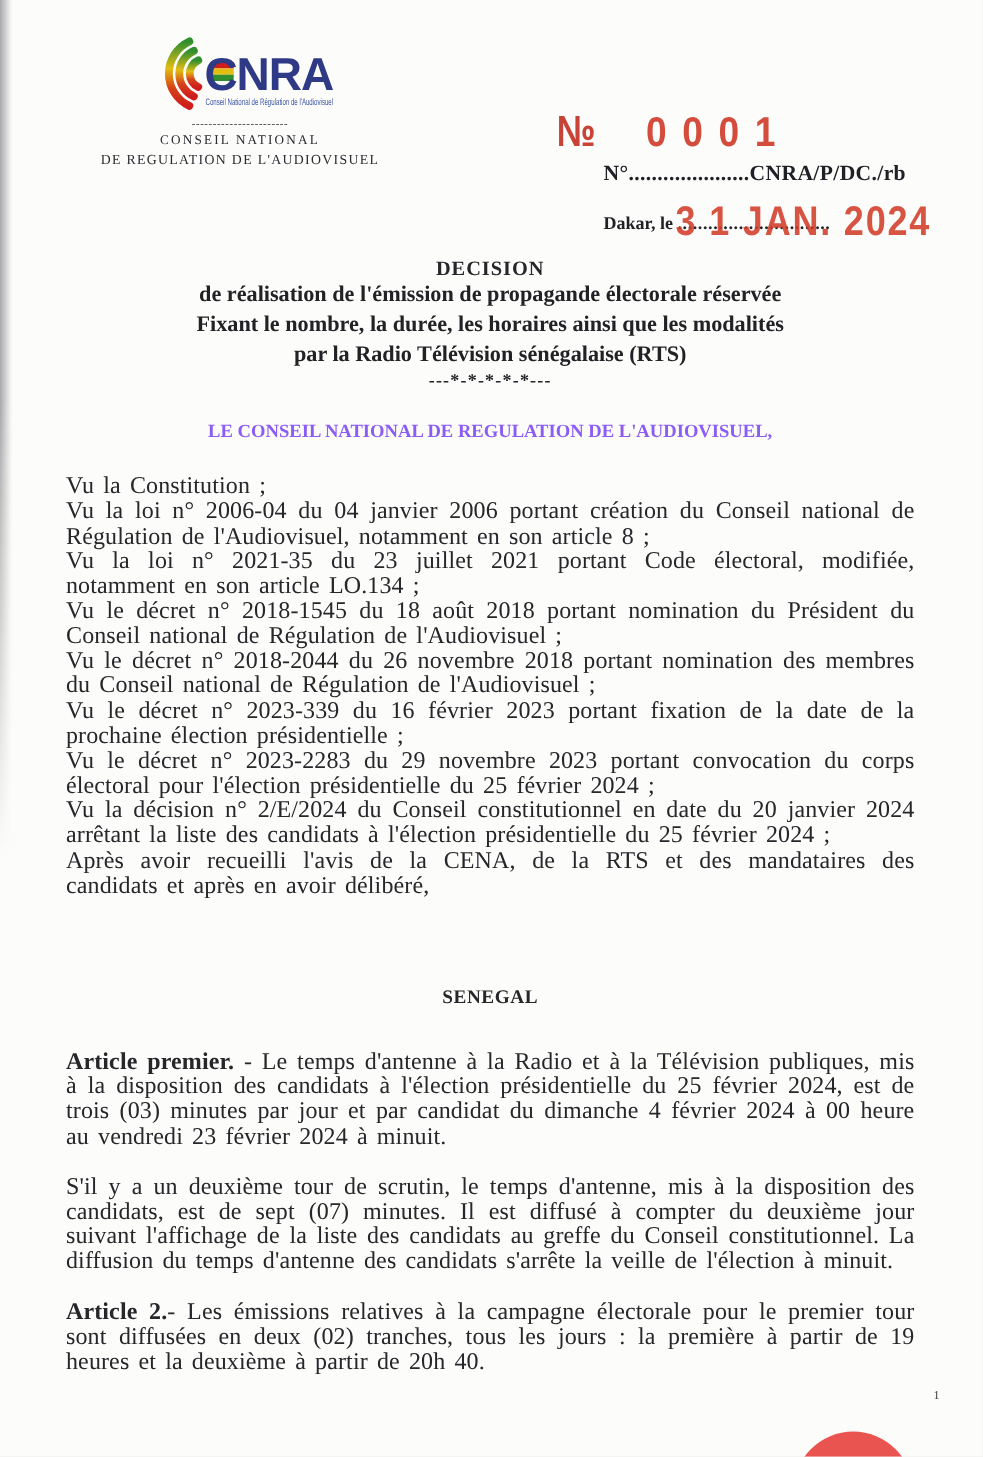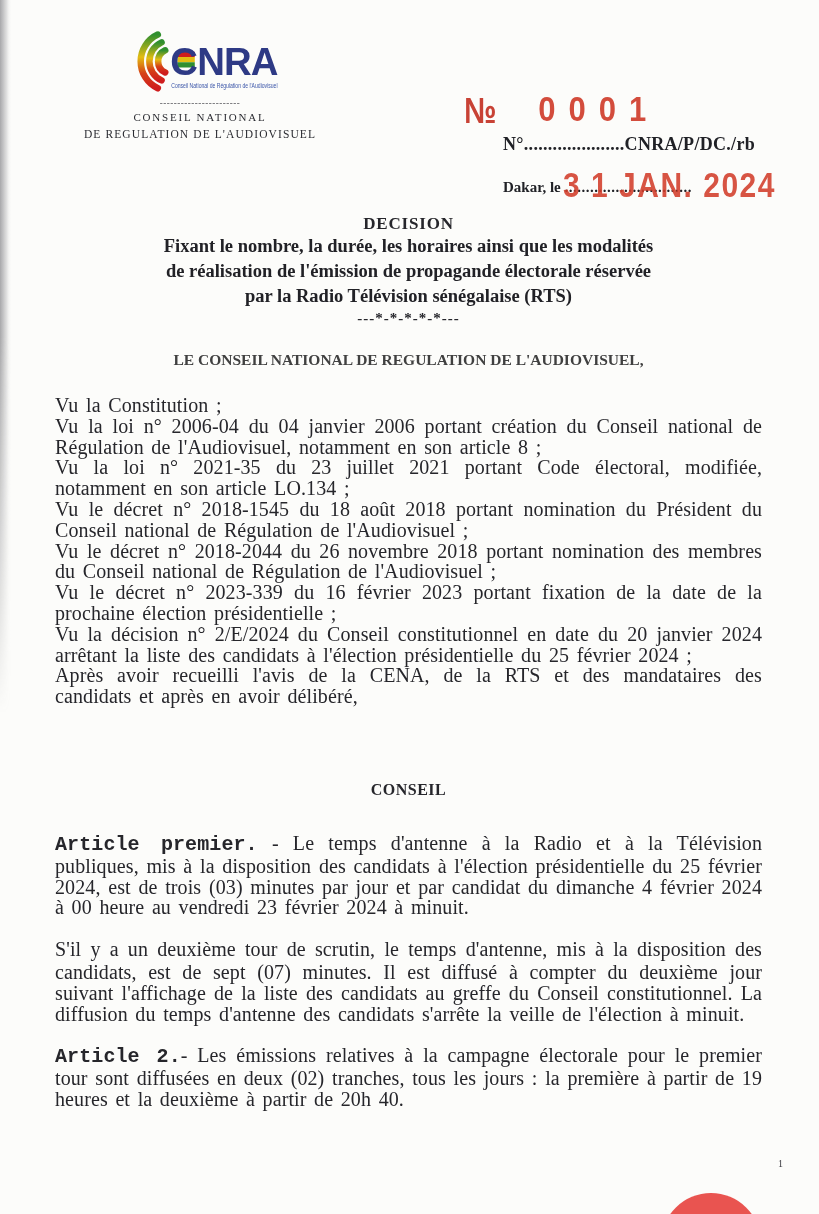--- a/index.html
+++ b/index.html
@@ -55,32 +55,32 @@
     transform:scaleY(1.15); transform-origin:top left;
     white-space:nowrap; opacity:.88;
   }
 
   
   .title-block { text-align:center; margin-top:16px; }
   .decision-heading { font-size:17px; font-weight:bold; letter-spacing:.8px; }
   .title-line { font-size:18.5px; font-weight:bold; line-height:25px; color:#212126; }
   .title-line:first-of-type { margin-top:4px; }
   .title-sep { font-size:15px; font-weight:bold; letter-spacing:1px; margin-top:1px; }
-  .issuer { text-align:center; font-weight:bold; font-size:15.5px; margin-top:24px; color:#404040; }
+  .issuer { text-align:center; font-weight:bold; font-size:15.5px; margin-top:24px; color:#8b5cf6; }
 
   
   .preamble { margin-top:26px; }
   .preamble p, .articles p {
     margin:0; font-size:20px; line-height:20.8px;
     text-align:justify; word-spacing:2.5px; letter-spacing:.1px;
   }
   .decide { text-align:center; font-weight:bold; font-size:16px; margin-top:74px; letter-spacing:.5px; }
   .articles { margin-top:34px; }
   .articles p + p { margin-top:21px; }
-  .article-label { font-weight:bold;font-family:Liberation Mono, monospace; }
+  .article-label { font-weight:bold; }
 
   .page-number { position:absolute; right:36px; top:1158px; font-size:10px; color:#3a3a40; }
   .fab-circle { position:absolute; left:661px; top:1193px; width:100px; height:100px; border-radius:50%; background:#e95450; }
 </style>
 </head>
 <body>
 
 <div class="page">
   <div class="scan-edge"></div>
 
@@ -123,40 +123,41 @@
       <div class="date-row">
         <span>Dakar, le</span>
         <span class="date-dots">..............................</span>
         <span class="date-stamp">3 1 JAN. 2024</span>
       </div>
     </div>
   </div>
 
   <div class="title-block">
     <div class="decision-heading">DECISION</div>
+    <div class="title-line">de réalisation de l'émission de propagande électorale réservée</div>
     <div class="title-line">Fixant le nombre, la durée, les horaires ainsi que les modalités</div>
-    <div class="title-line">de réalisation de l'émission de propagande électorale réservée</div>
     <div class="title-line">par la Radio Télévision sénégalaise (RTS)</div>
     <div class="title-sep">---*-*-*-*-*---</div>
   </div>
 
   <div class="issuer">LE CONSEIL NATIONAL DE REGULATION DE L'AUDIOVISUEL,</div>
 
   <div class="preamble">
     <p>Vu la Constitution ;</p>
     <p>Vu la loi n° 2006-04 du 04 janvier 2006 portant création du Conseil national de Régulation de l'Audiovisuel, notamment en son article 8 ;</p>
     <p>Vu la loi n° 2021-35 du 23 juillet 2021 portant Code électoral, modifiée, notamment en son article LO.134 ;</p>
     <p>Vu le décret n° 2018-1545 du 18 août 2018 portant nomination du Président du Conseil national de Régulation de l'Audiovisuel ;</p>
     <p>Vu le décret n° 2018-2044 du 26 novembre 2018 portant nomination des membres du Conseil national de Régulation de l'Audiovisuel ;</p>
     <p>Vu le décret n° 2023-339 du 16 février 2023 portant fixation de la date de la prochaine élection présidentielle ;</p>
+    <p>Vu le décret n° 2023-2283 du 29 novembre 2023 portant convocation du corps électoral pour l'élection présidentielle du 25 février 2024 ;</p>
     <p>Vu la décision n° 2/E/2024 du Conseil constitutionnel en date du 20 janvier 2024 arrêtant la liste des candidats à l'élection présidentielle du 25 février 2024 ;</p>
     <p>Après avoir recueilli l'avis de la CENA, de la RTS et des mandataires des candidats et après en avoir délibéré,</p>
   </div>
 
-  <div class="decide">CONSEIL</div>
+  <div class="decide">SENEGAL</div>
 
   <div class="articles">
     <p><b class="article-label">Article premier.</b><span> - Le temps d'antenne à la Radio et à la Télévision publiques, mis à la disposition des candidats à l'élection présidentielle du 25 février 2024, est de trois (03) minutes par jour et par candidat du dimanche 4 février 2024 à 00 heure au vendredi 23 février 2024 à minuit.</span></p>
     <p><b class="article-label"></b><span>S'il y a un deuxième tour de scrutin, le temps d'antenne, mis à la disposition des candidats, est de sept (07) minutes. Il est diffusé à compter du deuxième jour suivant l'affichage de la liste des candidats au greffe du Conseil constitutionnel. La diffusion du temps d'antenne des candidats s'arrête la veille de l'élection à minuit.</span></p>
     <p><b class="article-label">Article 2.</b><span>- Les émissions relatives à la campagne électorale pour le premier tour sont diffusées en deux (02) tranches, tous les jours : la première à partir de 19 heures et la deuxième à partir de 20h 40.</span></p>
   </div>
 
   <div class="page-number">1</div>
   <div class="fab-circle"></div>
 </div>

